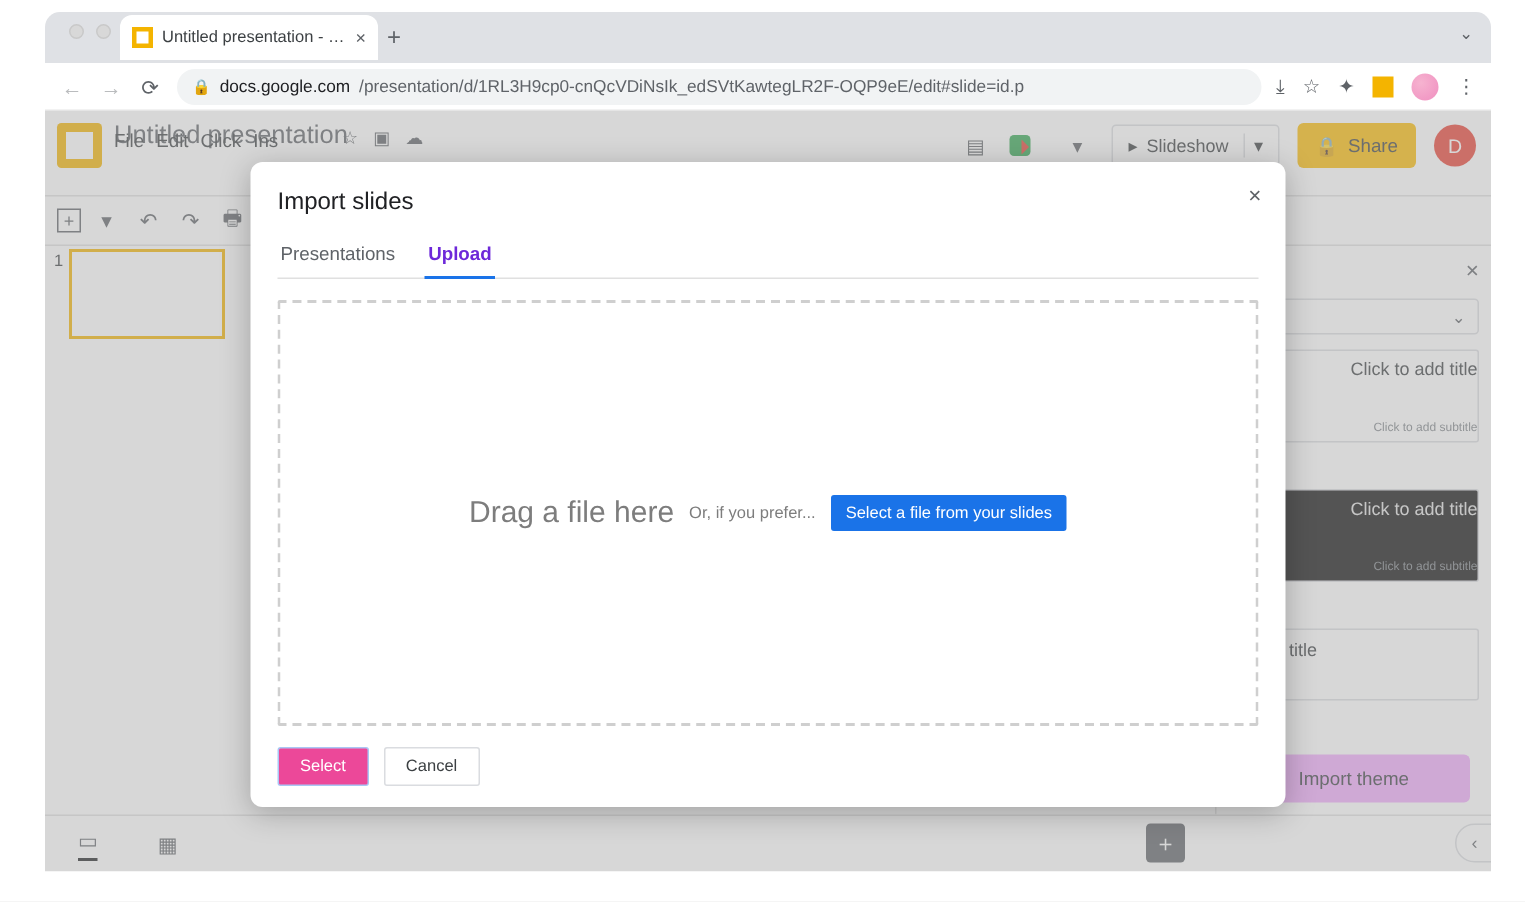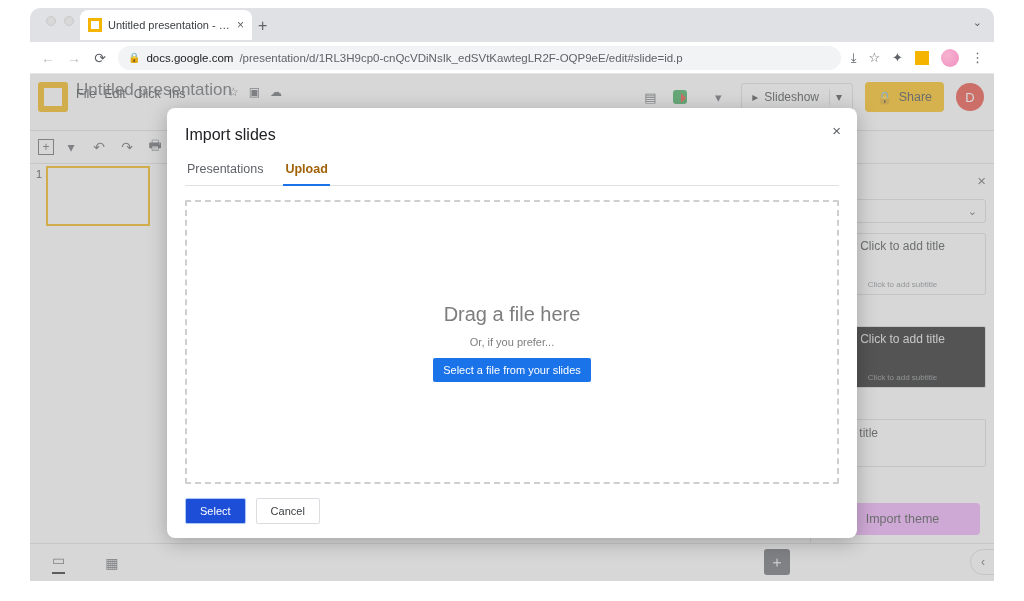--- a/index.html
+++ b/index.html
@@ -75,47 +75,47 @@
                  border: 1px solid #dadce0; border-radius: 50% 0 0 50%; display: flex; align-items: center;
                  justify-content: center; color: #5f6368; font-size: 12px; }
   
   .themes { position: absolute; top: 92px; right: 0; width: 184px; bottom: 38px; background: #fff;
             border-left: 1px solid #e0e0e0; padding: 6px 8px 0 8px; display: flex; flex-direction: column; gap: 10px; }
   .themes-hdr { display: flex; align-items: center; justify-content: space-between; font-size: 13px; color: #3c4043; }
   .themes-close { font-size: 15px; color: #5f6368; }
   .theme-sel { height: 24px; border: 1px solid #dadce0; border-radius: 3px; font-size: 11px; color: #5f6368;
                display: flex; align-items: center; justify-content: space-between; padding: 0 8px; }
   .theme-card { height: 62px; border: 1px solid #dadce0; border-radius: 2px; display: flex; flex-direction: column;
-                align-items: center; justify-content: center; gap: 3px; background: #fff; }
+                align-items: flex-end; justify-content: center; gap: 3px; background: #fff; }
   .theme-card.dark { background: #111; color: #ddd; }
   .tc-title { font-size: 12px; color: #3c4043; }
   .theme-card.dark .tc-title { color: #e0e0e0; }
   .tc-sub { font-size: 8px; color: #80868b; margin-top: 24px; }
   .import-theme { height: 32px; background: #f0abfc; border-radius: 4px; font-size: 12.5px; color: #3c4043;
                   display: flex; align-items: center; justify-content: center; font-weight: 500;
                   position: absolute; bottom: 8px; left: 14px; right: 14px; }
   
   .dialog { position: absolute; top: 108px; left: 50%; transform: translateX(-50%); width: 690px; height: 430px;
             background: #fff; border-radius: 8px; box-shadow: 0 4px 20px rgba(0,0,0,0.25);
             display: flex; flex-direction: column; padding: 18px 18px 14px 18px; }
   .dlg-title { font-size: 16px; color: #202124; }
   .dlg-close { position: absolute; top: 14px; right: 16px; font-size: 15px; color: #5f6368; cursor: pointer; }
   .dlg-tabs { display: flex; gap: 18px; margin-top: 18px; font-size: 12.5px; color: #5f6368; border-bottom: 1px solid #e0e0e0; }
   .dlg-tab { padding: 0 2px 8px 2px; cursor: pointer; }
-  .dlg-tab.active { color: #a16207; font-weight: 700; border-bottom: 2px solid #1a73e8; margin-bottom: -1px; }
+  .dlg-tab.active { color: #6d28d9; font-weight: 700; border-bottom: 2px solid #1a73e8; margin-bottom: -1px; }
   .dropzone { flex: 1; margin-top: 14px; border: 2px dashed #cfcfcf; border-radius: 2px;
-              display: flex; flex-direction: column; align-items: center; justify-content: center; gap: 10px; }
+              display: flex; flex-direction: row; align-items: center; justify-content: center; gap: 10px; }
   .dz-title { font-size: 20px; color: #7d7d7d; }
   .dz-sub { font-size: 11px; color: #7d7d7d; }
   .dz-btn { background: #1a73e8; color: #fff; font-size: 11px; font-weight: 500; padding: 6px 10px;
             border-radius: 2px; border: none; cursor: pointer; }
   .dlg-ftr { display: flex; gap: 10px; margin-top: 14px; }
   .btn { font-size: 11px; padding: 6px 14px; border-radius: 2px; border: 1px solid #dadce0; background: #fff;
          color: #3c4043; cursor: pointer; }
-  .btn.primary { background: #1d4ed8; color: #fff; border-color: #a9c7f5; }
+  .btn.primary { background: #ec4899; color: #fff; border-color: #a9c7f5; }
   .themes > .sect-label { font-size: 10px; color: #5f6368; }
 </style>
 </head>
 <body>
 
 <div class="chrome-top"></div>
 <div class="traffic-lights">
   <span class="tl"></span>
   <span class="tl"></span>
   <span class="tl"></span>

